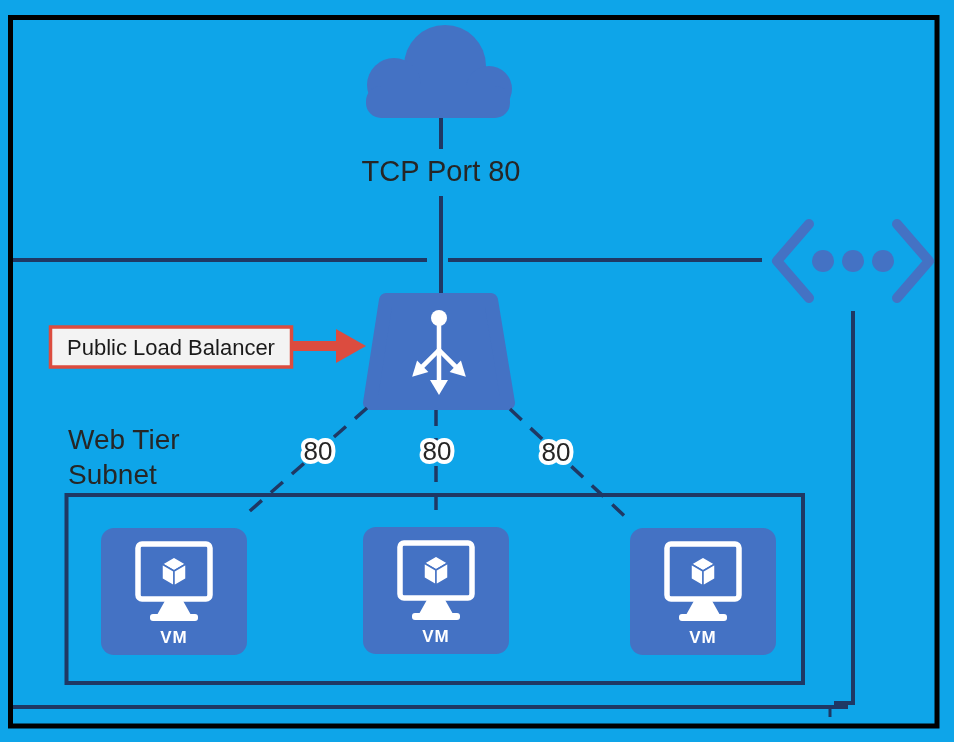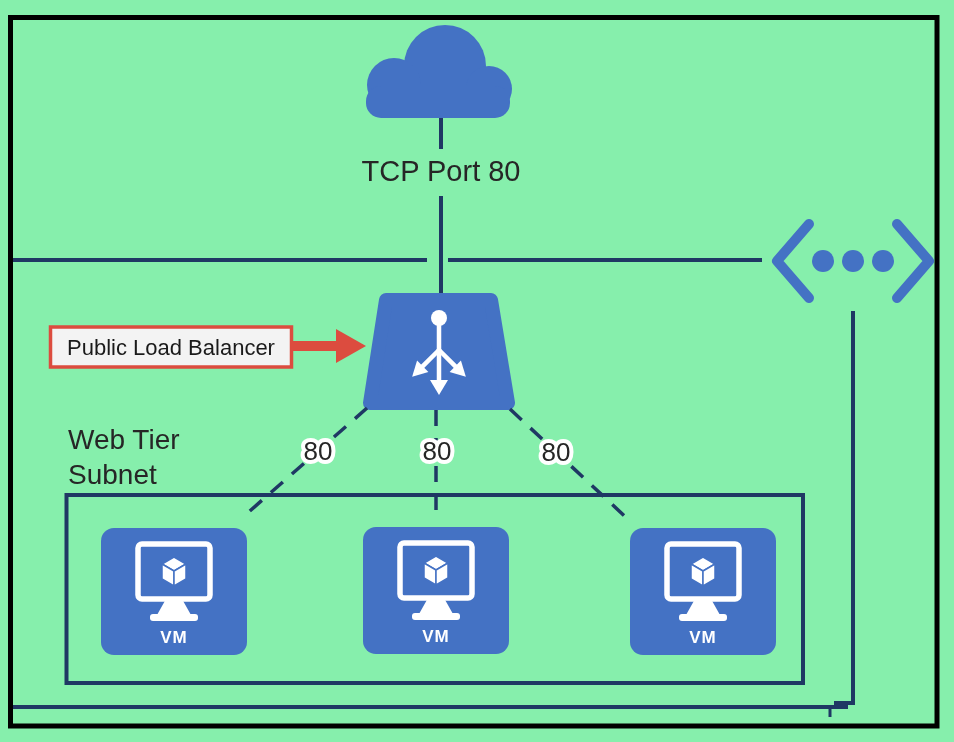--- a/index.html
+++ b/index.html
@@ -1,16 +1,16 @@
 <!DOCTYPE html>
 <html><head>
 <meta charset="utf-8">
 <style>
   html,body{margin:0;padding:0;background:#fff;}
-  #canvas{position:relative;width:954px;height:742px;background:#86efac;overflow:hidden;
+  #canvas{position:relative;width:954px;height:742px;background:#0ea5e9;overflow:hidden;
           font-family:"Liberation Sans",sans-serif;}
   svg{position:absolute;left:0;top:0;}
   svg text{font-family:"Liberation Sans",sans-serif;}
   .navy{stroke:#1F3864;fill:none;}
   .blue{fill:#4472C4;}
   .dark-text{fill:#262626;}
   .white-stroke{stroke:#ffffff;fill:none;}
 </style>
 </head>
 <body>

